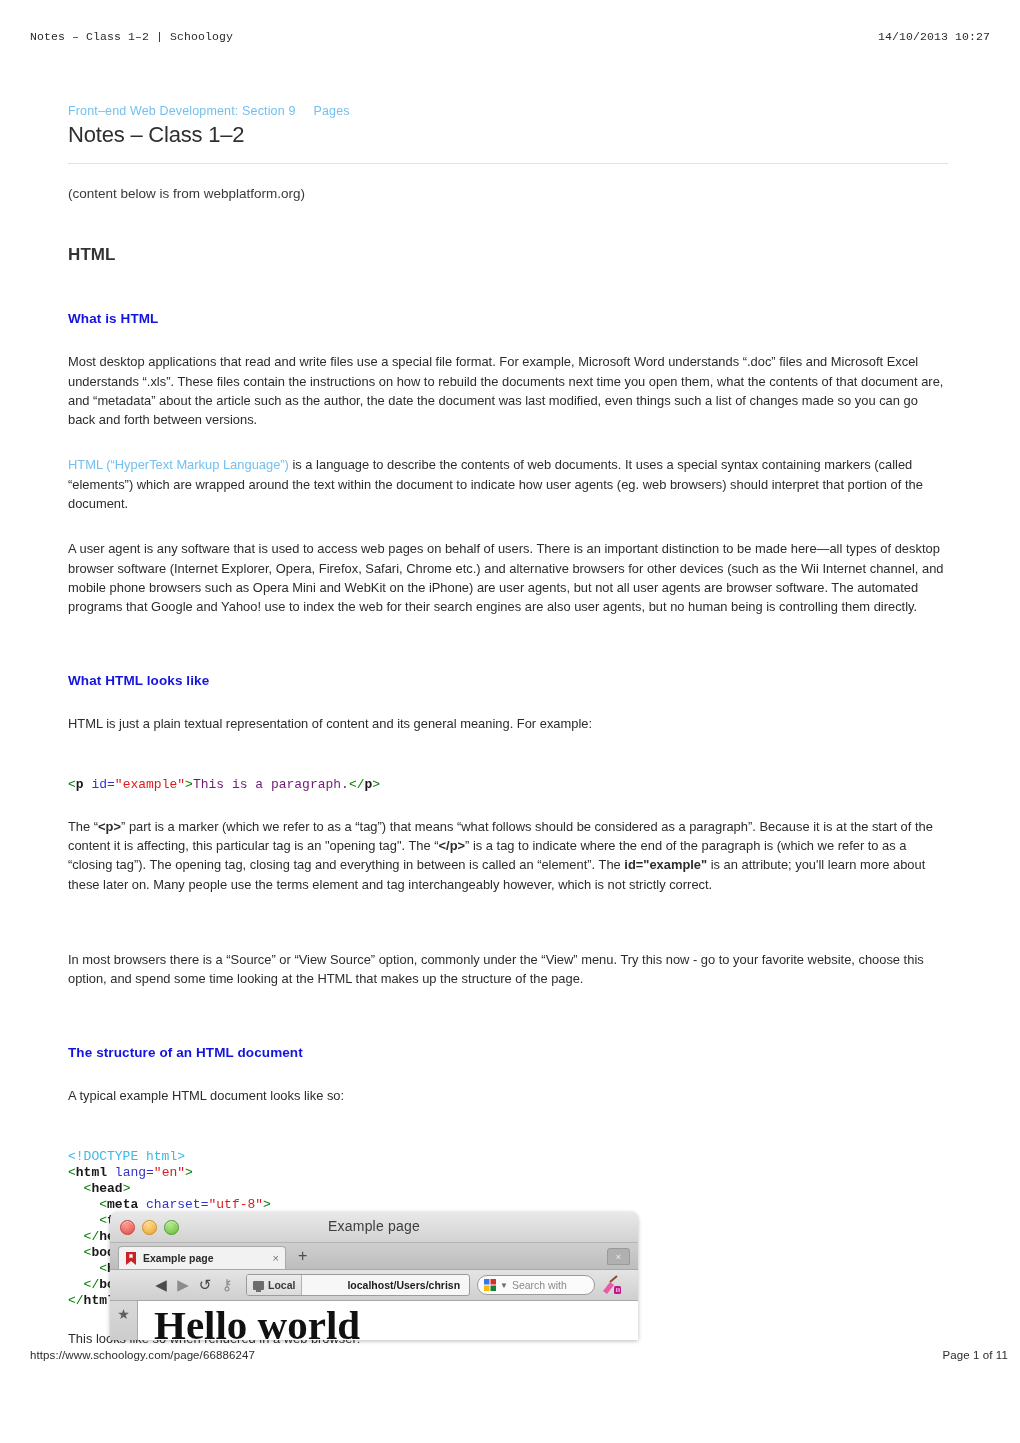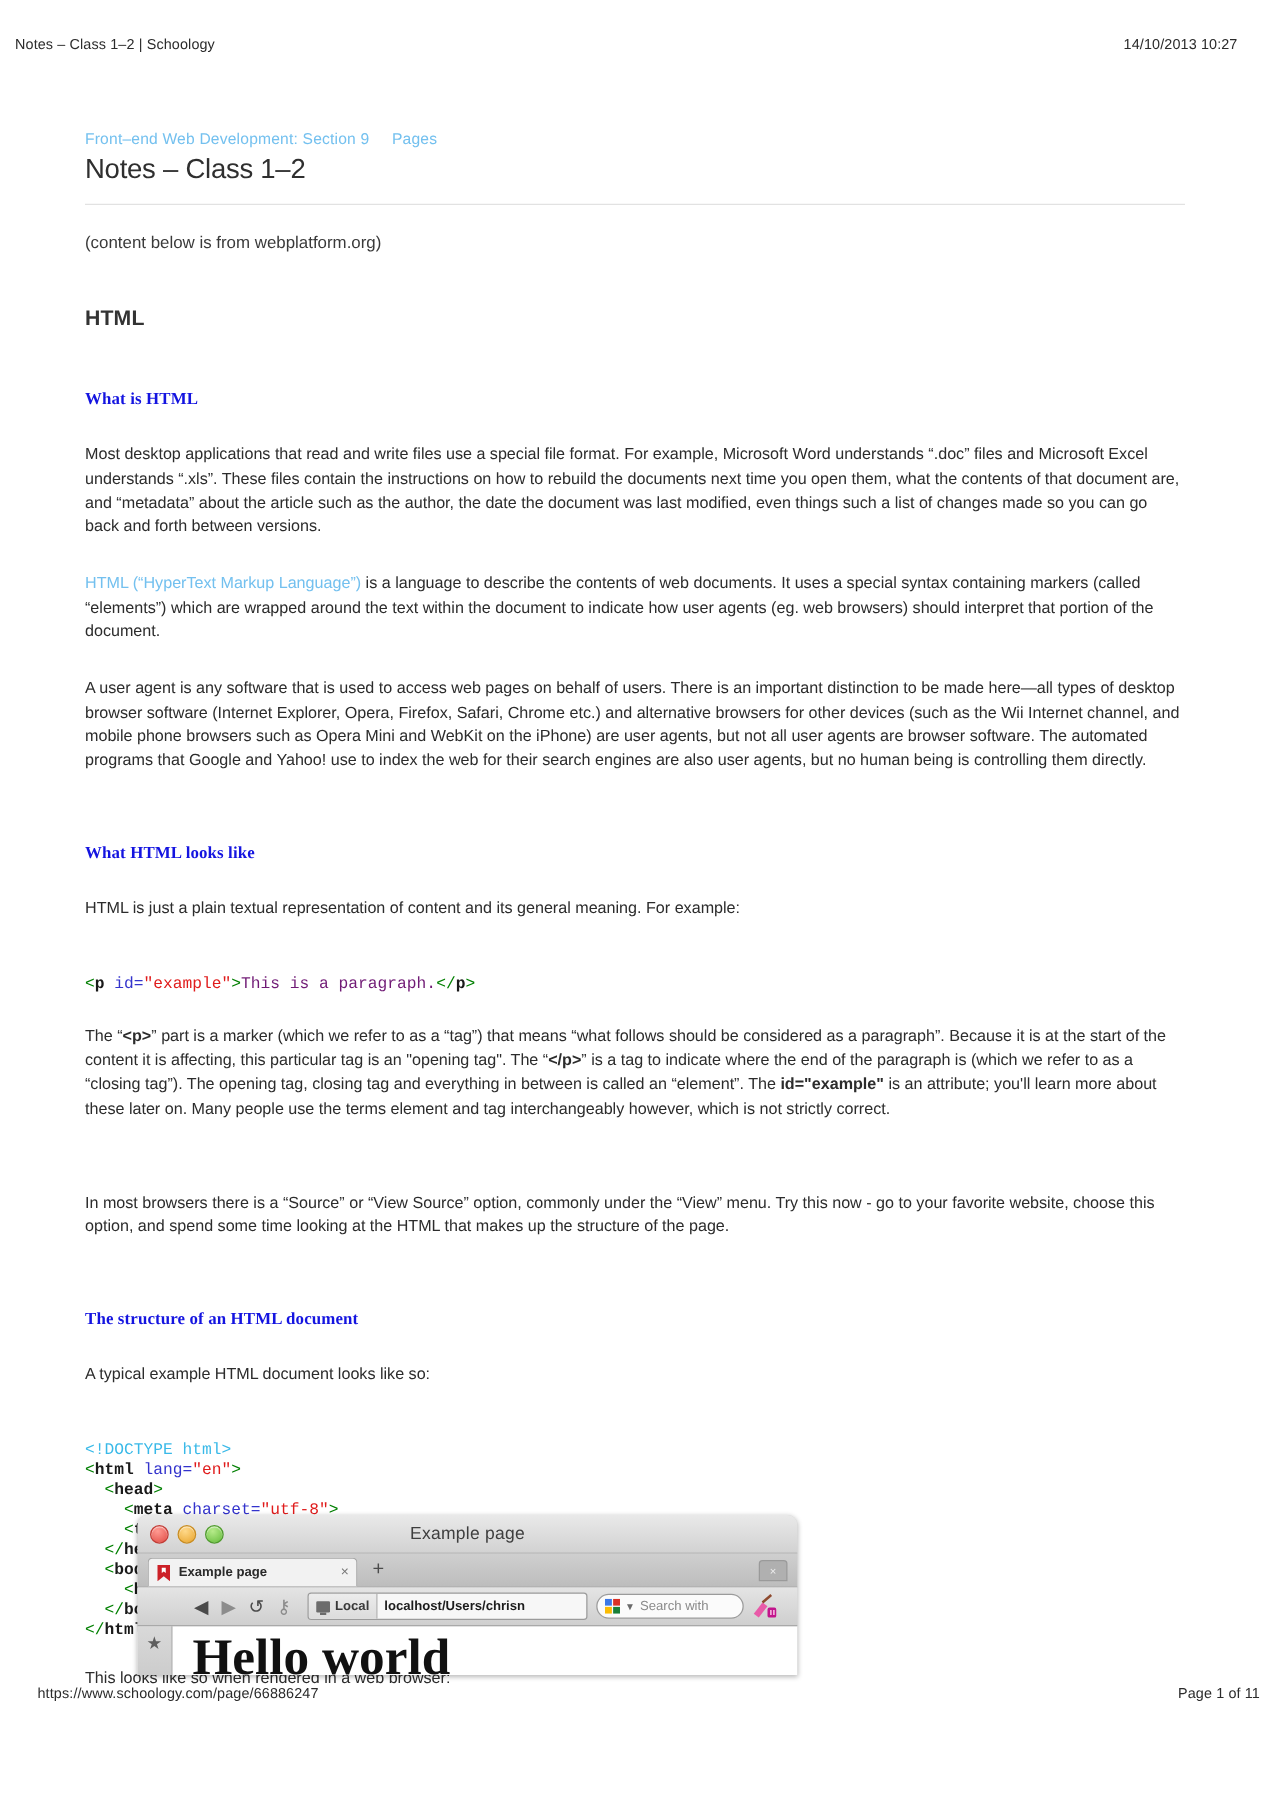--- a/index.html
+++ b/index.html
@@ -13,29 +13,30 @@
     position: relative;
     font-family: "Liberation Sans", sans-serif;
     color: #231f20;
     overflow: hidden;
   }
 
   
   .print-header {
     position: absolute;
     top: 30px;
-    left: 12px;
+    left: 30px;
     right: 30px;
     height: 16px;
     display: flex;
     justify-content: space-between;
     align-items: baseline;
     font-size: 11.5px;
     color: #2b2b2b;
     letter-spacing: .1px;
+    font-family: Liberation Mono, monospace;
   }
   .print-footer {
     position: absolute;
     bottom: 78px;
     left: 30px;
     right: 12px;
     height: 16px;
     display: flex;
     justify-content: space-between;
     align-items: baseline;
@@ -92,21 +93,20 @@
     margin: 0 0 46px 0;
     letter-spacing: .1px;
   }
 
   h3.sub-head {
     font-size: 13.5px;
     font-weight: bold;
     color: #1414e0;
     margin: 0 0 26px 0;
     letter-spacing: .1px;
-    font-family: Liberation Serif, serif;
   }
 
   p.body {
     font-size: 12.9px;
     line-height: 19.3px;
     color: #2c2c2c;
     margin: 0 0 26px 0;
     text-align: left;
   }
   p.body.gap-big { margin-bottom: 44px; }
@@ -254,20 +254,21 @@
     margin-left: 8px;
     height: 20px;
     flex: 0 0 auto;
     display: flex;
     align-items: center;
     background: #f7f7f7;
     border: 1px solid #9b9b9b;
     border-radius: 3px;
     overflow: hidden;
     width: 222px;
+    gap: 40px;
   }
   .addr-badge {
     display: flex;
     align-items: center;
     gap: 4px;
     padding: 0 6px;
     height: 100%;
     background: linear-gradient(#ececec, #dcdcdc);
     border-right: 1px solid #b2b2b2;
     font-size: 10.5px;

